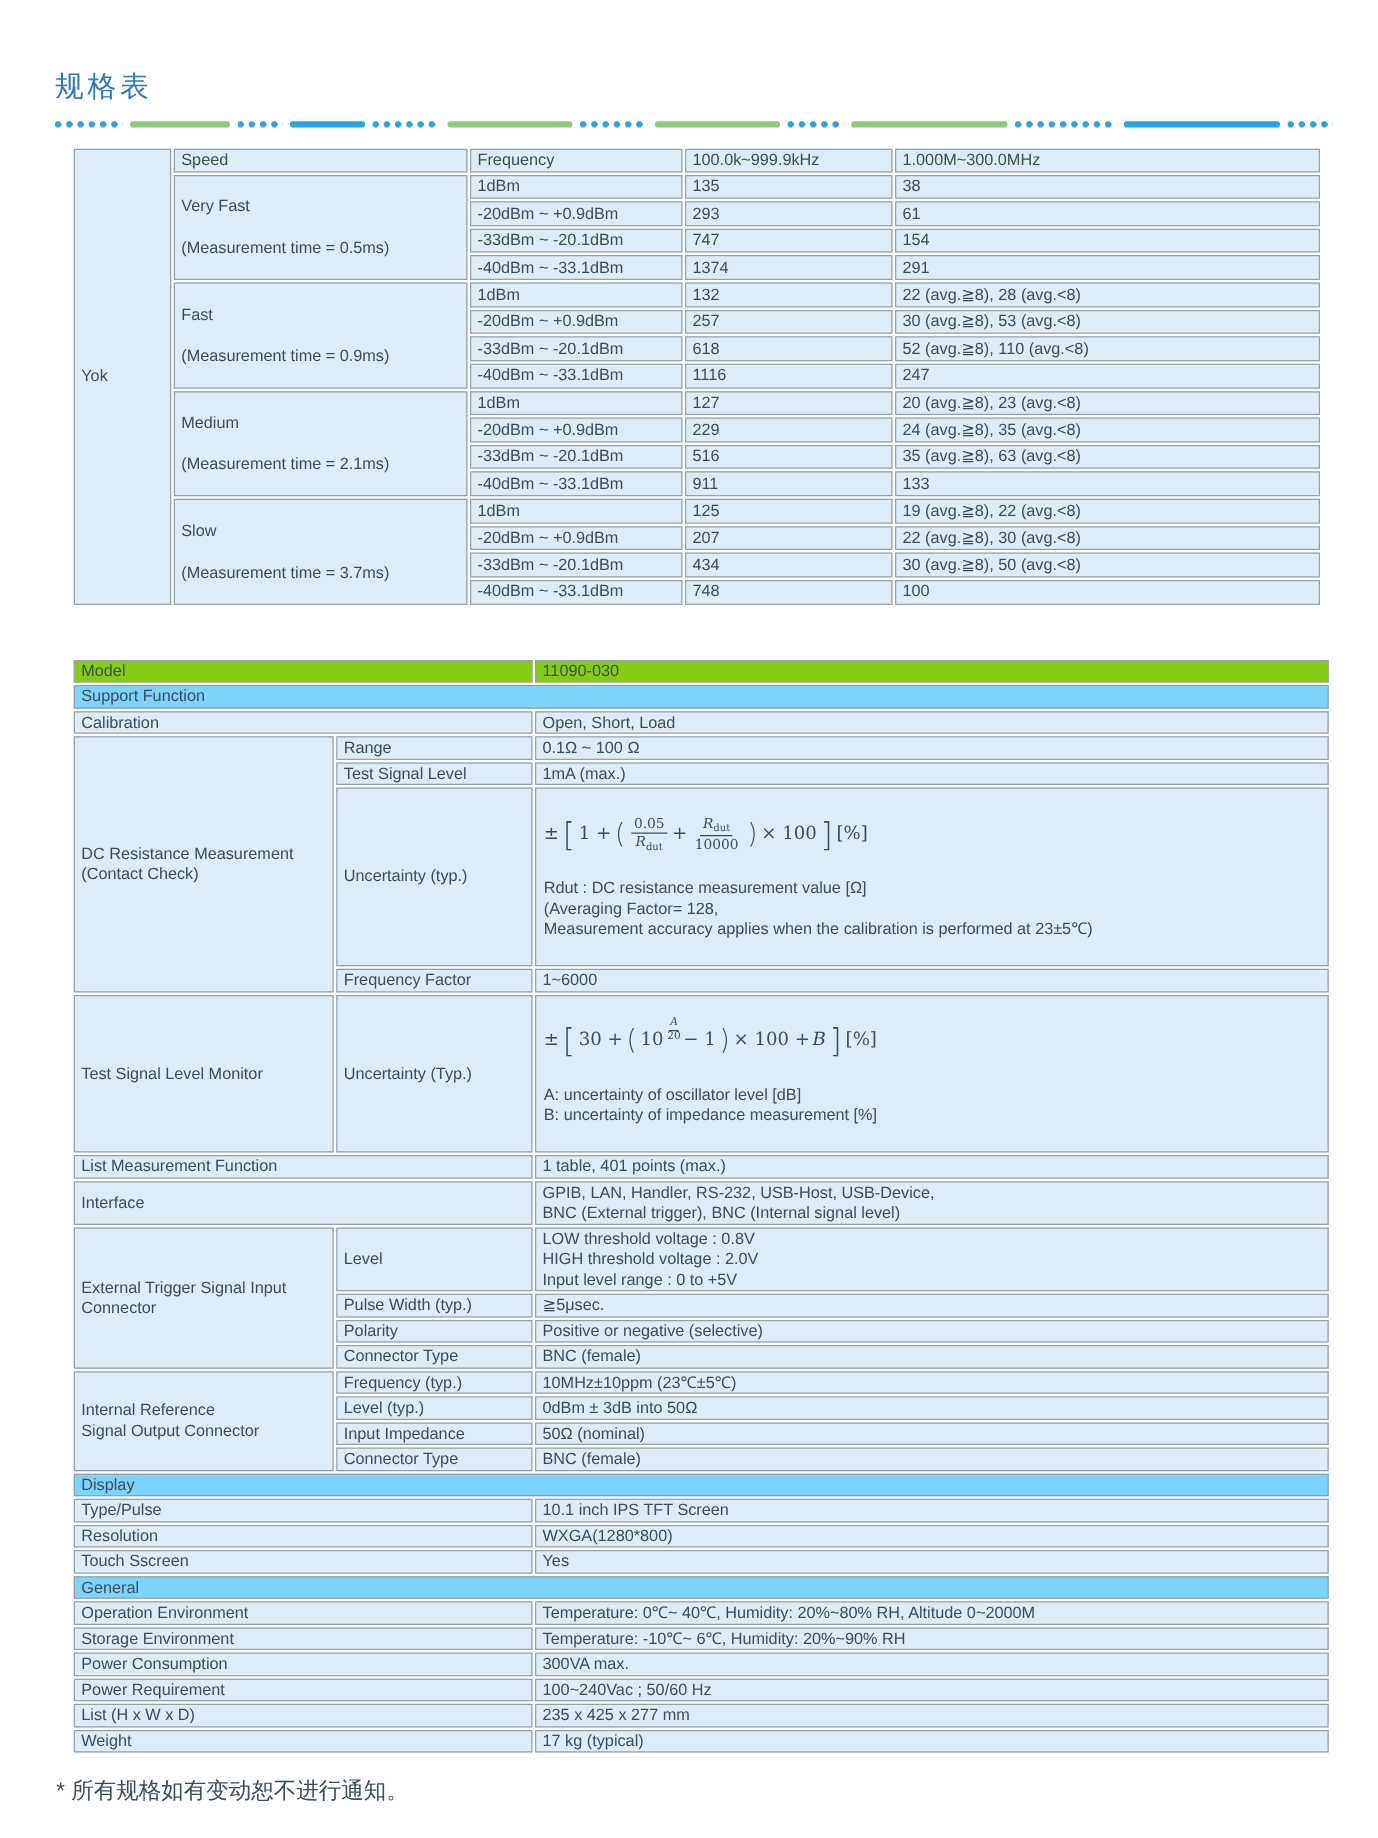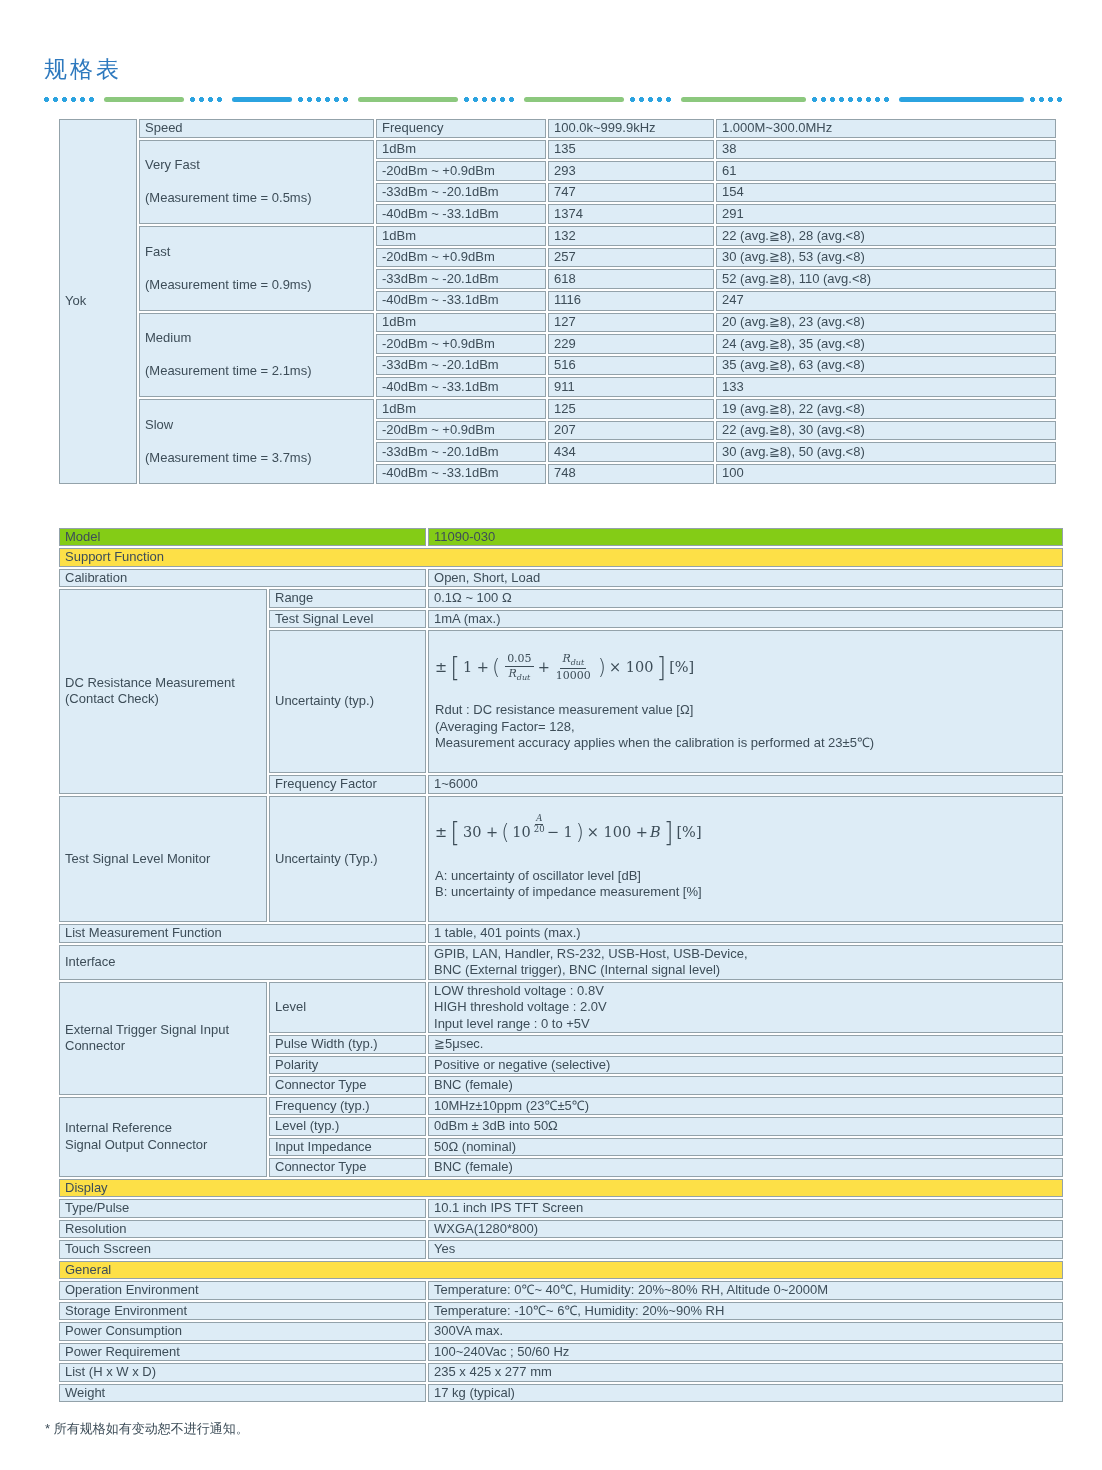--- a/index.html
+++ b/index.html
@@ -21,41 +21,41 @@
   .bar.blue  { background:#2ba3e0; }
 
   table { border-collapse:separate; border-spacing:2px; table-layout:fixed; background:#fff; }
   td {
     border:1px solid #93a2aa; background:#ddecf6;
     padding:0 5px; font-size:13px; line-height:16.5px; height:18px;
     vertical-align:middle; white-space:pre-line; overflow:hidden;
   }
   .speed-table { width:989px;  margin:15px 0 0 13px; }
   .spec-table  { width:1000px; margin:40px 0 0 13px; }
-  td.section { background:#fde047; }
+  td.section { background:#7dd3fc; }
   td.model   { background:#84cc16; }
   td.vmid    { vertical-align:middle; }
 
   .formula-cell { padding:3px 6px 4px 6px; }
   .math { display:flex; align-items:center; font-family:"DejaVu Serif", serif;
           font-size:14.5px; gap:2px; min-height:33px; color:#3d4d58; }
   .tall  { font-size:25px; line-height:1; margin:0 1px; transform:scaleY(1.05); font-family:"DejaVu Sans", sans-serif; font-weight:300; }
   .tall.p { font-size:21px; }
   .frac { display:inline-flex; flex-direction:column; align-items:center;
           font-size:11px; line-height:1.2; margin:0 2px; }
   .frac .top { border-bottom:1px solid #3d4d58; padding:0 2px; }
   .frac .bot { padding:0 2px; }
   .var { font-style:italic; }
-  sub.vs { font-size:8px; font-style:italic; line-height:1; }
+  sub.vs { font-size:8px; line-height:1; }
   .supfrac { display:inline-flex; flex-direction:column; align-items:center;
              font-size:8.5px; line-height:1.15; transform:translateY(-8px); margin-left:1px; }
   .supfrac .top { border-bottom:1px solid #3d4d58; padding:0 1px; font-style:italic; }
   .notes { margin-top:2px; white-space:pre-line; }
 
-  .footnote { margin:16px 0 0 1px; font-size:13px; }
+  .footnote { margin:16px 0 0 1px; font-size:18px; }
 </style>
 </head>
 <body>
 
 <div class="page">
 
   <div class="title">规格表</div>
 
   <div class="sep">
     <span class="dots" style="width:54px"></span>

